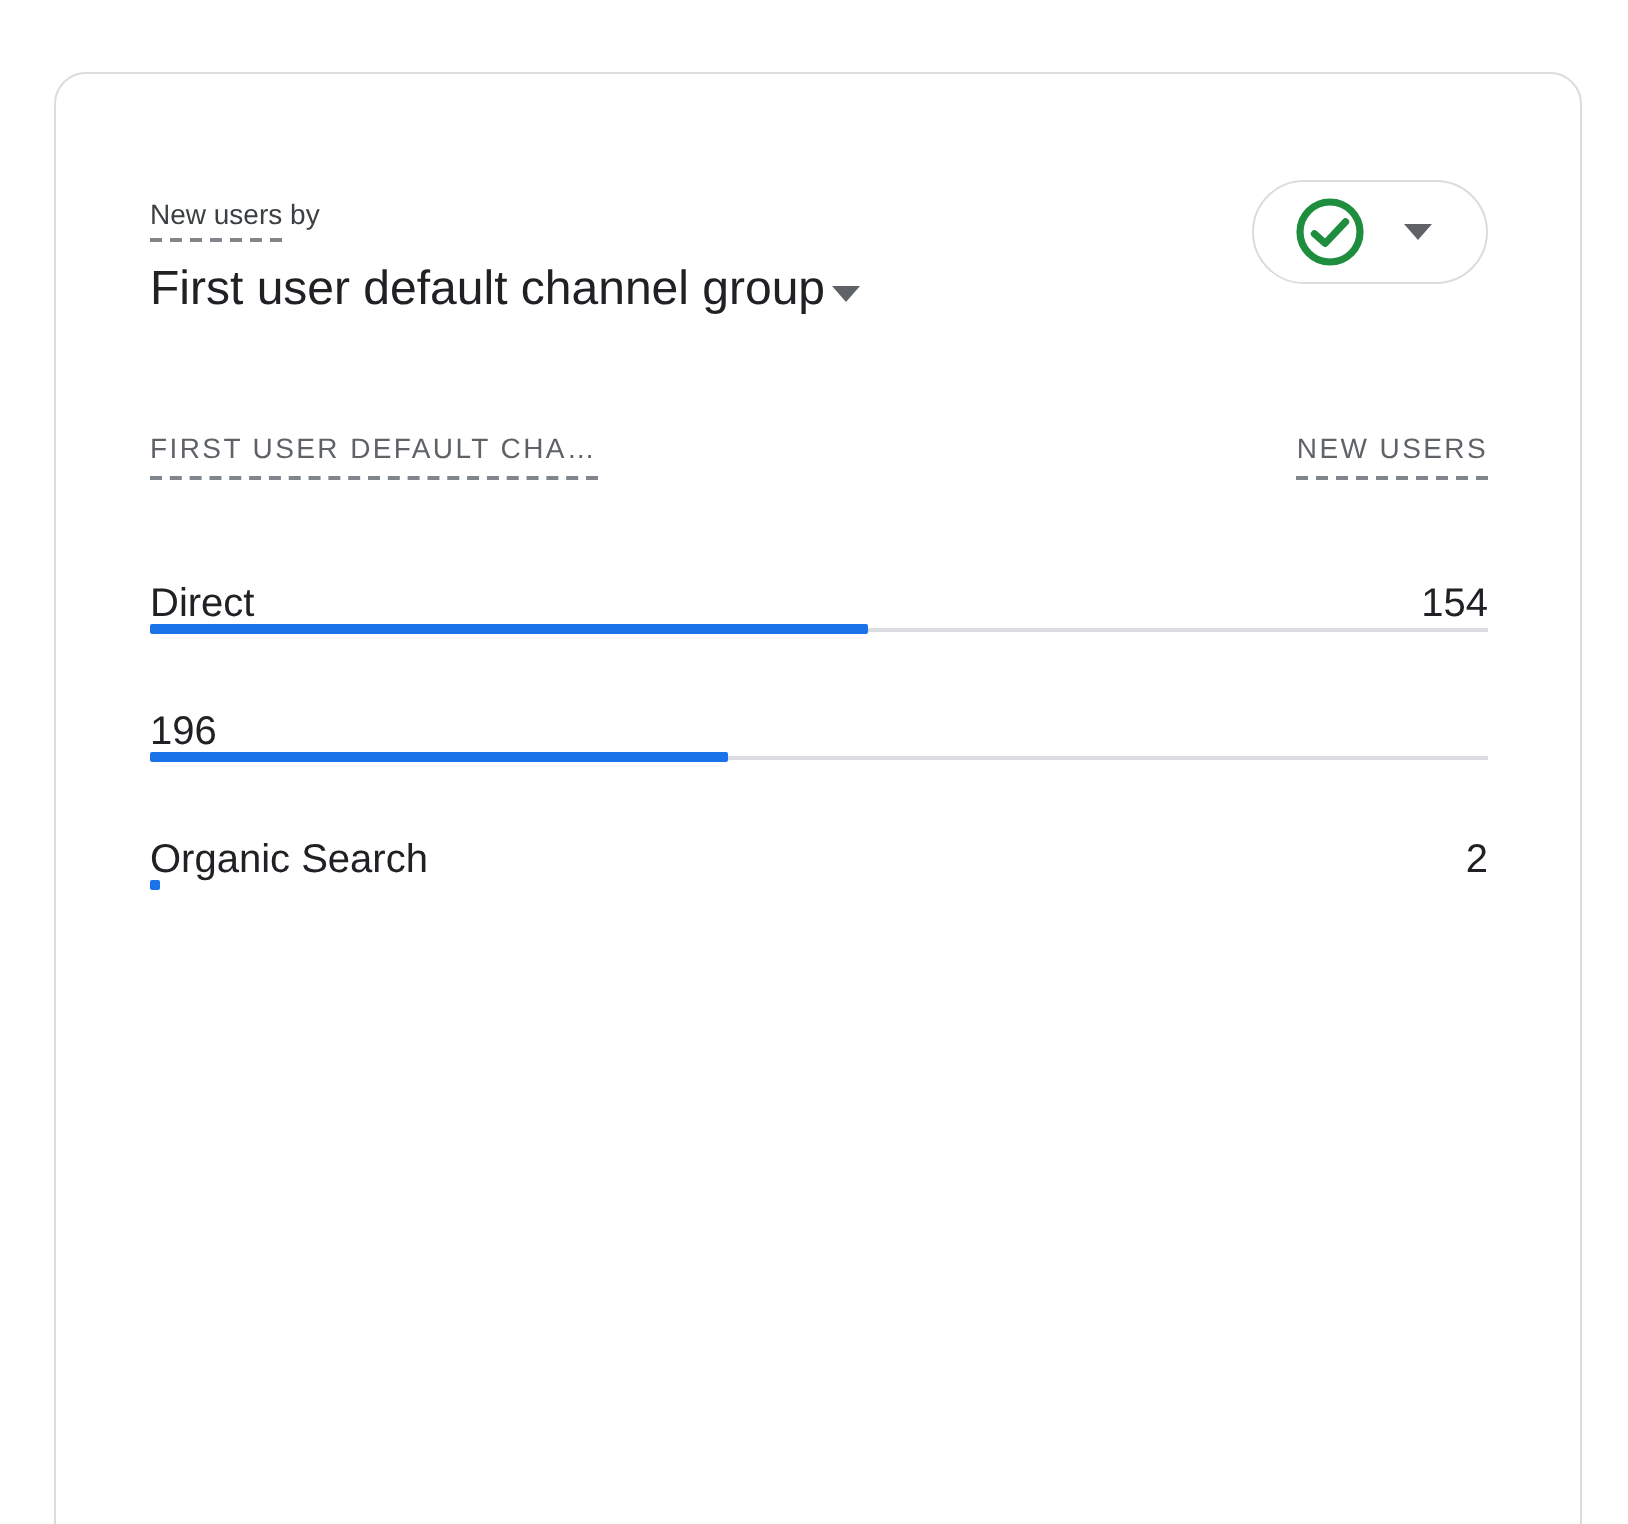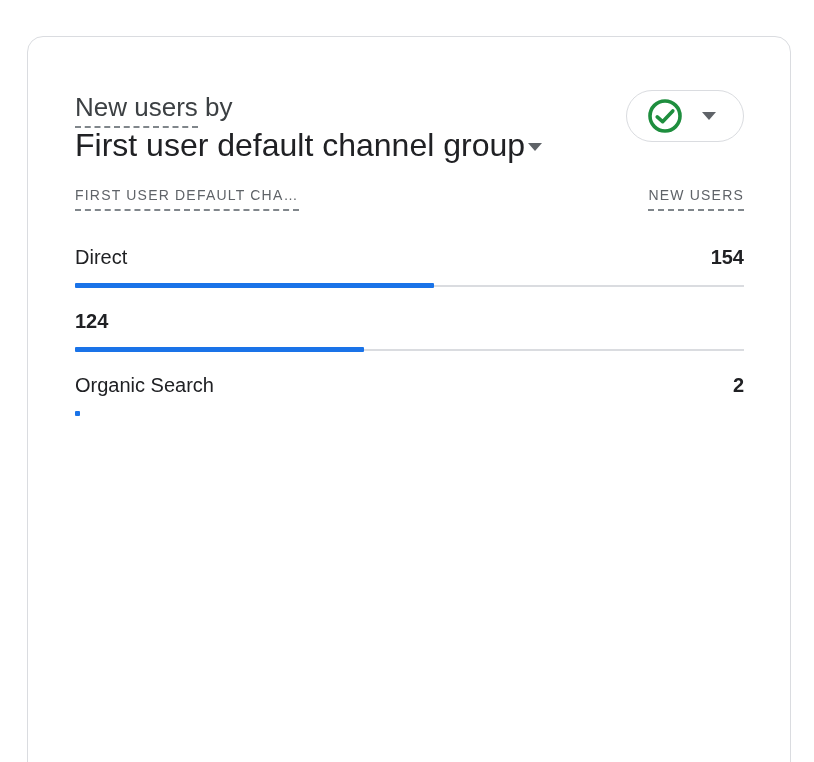--- a/index.html
+++ b/index.html
@@ -16,33 +16,33 @@
     background: #ffffff;
     border: 1px solid #dadce0;
     border-radius: 16px;
   }
   .card-content {
     position: relative;
     padding: 55px 46px 0 47px;
   }
   
   .title-line1 {
-    font-size: 26px;
+    font-size: 14px;
     line-height: 30px;
     color: #3c4043;
     font-weight: 400;
   }
   .metric-link {
     border-bottom: 2px dashed #80868b;
     padding-bottom: 4px;
     cursor: pointer;
   }
   .title-line2 {
     margin-top: 8px;
-    font-size: 32px;
+    font-size: 24px;
     line-height: 30px;
     color: #202124;
     font-weight: 400;
     cursor: pointer;
     display: inline-flex;
     align-items: center;
   }
   .caret {
     display: inline-block;
     width: 0; height: 0;
@@ -76,38 +76,39 @@
   }
   .col-header {
     font-size: 14px;
     font-weight: 500;
     letter-spacing: 1.2px;
     color: #5f6368;
     border-bottom: 2px dashed #80868b;
     padding-bottom: 6px;
     cursor: pointer;
     white-space: nowrap;
+    margin-top: 29px;
   }
   
   .rows { margin-top: 28px; }
   .row {
     position: relative;
     height: 64px;
   }
   .row-line {
     display: flex;
     justify-content: space-between;
     align-items: baseline;
     padding-top: 5px;
     font-size: 20px;
     line-height: 27px;
     color: #202124;
   }
   .row-label { font-weight: 400; }
-  .row-value { font-weight: 700; }
+  .row-value { font-weight: 400; margin-top: 16px; }
   .bar-track {
     position: absolute;
     left: 0; right: 0;
     top: 46px;
     height: 2px;
     background: #dadce0;
   }
   .row:last-child .bar-track { display: none; }
   .bar-fill {
     position: absolute;
@@ -155,21 +156,21 @@
         <div class="row-line">
           <span class="row-label">Direct</span>
           <span class="row-value">154</span>
         </div>
         <div class="bar-track"></div>
         <div class="bar-fill" style="width: max(53.6585%, 4px);"></div>
       </div>
 
       <div class="row">
         <div class="row-line">
-          <span class="row-value">124</span>
+          <span class="row-value">196</span>
         </div>
         <div class="bar-track"></div>
         <div class="bar-fill" style="width: max(43.2056%, 4px);"></div>
       </div>
 
 
       <div class="row">
         <div class="row-line">
           <span class="row-label">Organic Search</span>
           <span class="row-value">2</span>

